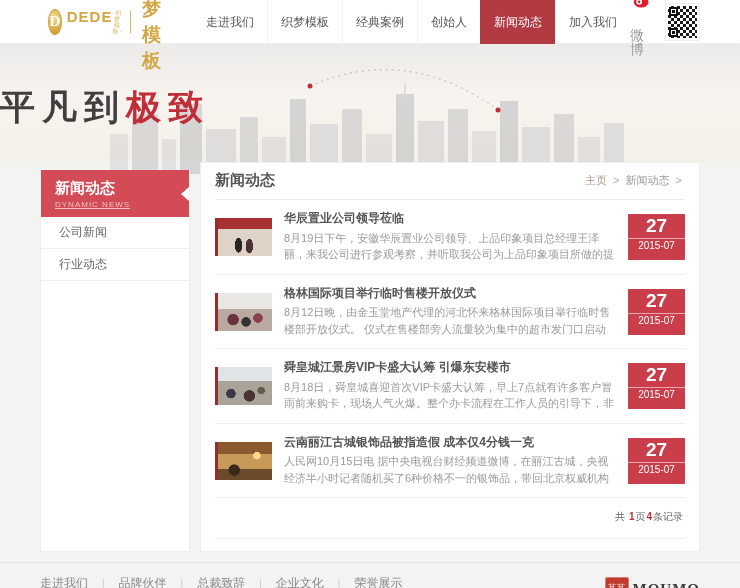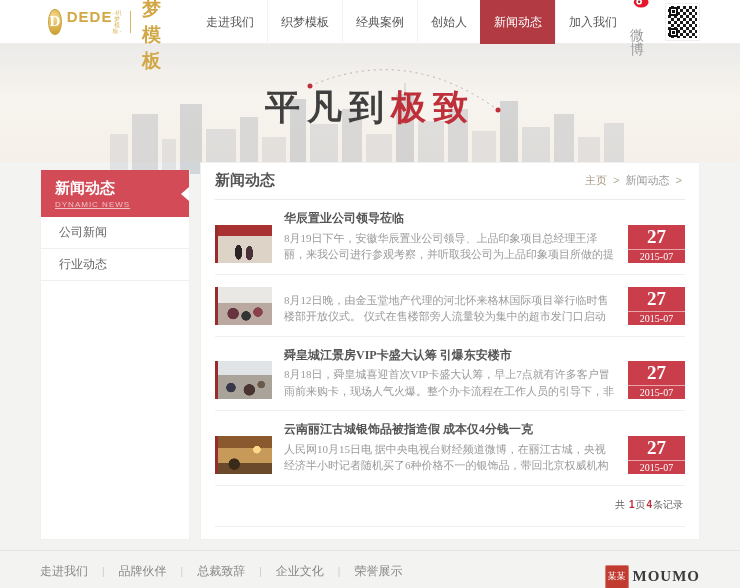--- a/index.html
+++ b/index.html
@@ -24,41 +24,41 @@
   .weibo-label { font-size:14px; color:#999; margin-top:18px; }
   .qr { width:38px; height:38px; background:#fff; border:1px solid #eee; padding:2px; position:relative; }
   .qr-pattern { width:100%; height:100%; background:repeating-conic-gradient(#1a1a1a 0 25%, #fff 0 50%); background-size:6px 6px; }
   .qr-finder { position:absolute; width:9px; height:9px; border:2px solid #111; background:#fff; }
   .qr-finder::after { content:""; position:absolute; left:1px; top:1px; width:3px; height:3px; background:#111; }
   .qr-f1 { left:3px; top:3px; } .qr-f3 { left:3px; bottom:3px; }
 
   
   .banner { height:118px; background:linear-gradient(180deg,#ecebe9 0%, #f7f3ee 45%, #f5f0e9 100%); position:relative; overflow:visible; }
   .skyline { position:absolute; left:50%; transform:translateX(-50%); bottom:-12px; width:520px; height:95px; pointer-events:none; }
-  .banner-title { position:absolute; width:100%; text-align:center; top:40px; font-size:35px; font-weight:bold; letter-spacing:7px; color:#3f3f3f; font-family:"Liberation Serif","DejaVu Serif",serif; }
+  .banner-title { position:absolute; width:100%; text-align:left; top:40px; font-size:35px; font-weight:bold; letter-spacing:7px; color:#3f3f3f; font-family:"Liberation Serif","DejaVu Serif",serif; }
   .banner-accent { color:#bf2f3a; }
   .banner-arc { position:absolute; left:calc(50% - 68px); top:14px; width:210px; height:66px; }
 
   
   .content-wrap { margin:0 40px; display:flex; gap:10px; min-height:346px; align-items:stretch; position:relative; z-index:4; }
   .sidebar { width:150px; margin-top:8px; background:#fff; border:1px solid #f0f0f0; border-top:none; display:flex; flex-direction:column; }
   .side-header { background:#d24b57; color:#fff; padding:9px 14px 8px; position:relative; }
   .side-title { font-size:15px; font-weight:bold; font-family:"Liberation Serif","DejaVu Serif",serif; }
   .side-subtitle { font-size:8px; color:rgba(255,255,255,.65); letter-spacing:1px; margin-top:2px;text-decoration:underline; }
   .side-arrow { position:absolute; right:0; top:50%; transform:translateY(-50%); width:0; height:0; border-top:7px solid transparent; border-bottom:7px solid transparent; border-right:8px solid #fff; }
   .side-item { padding:0 18px; line-height:31px; font-size:12px; color:#666; border-bottom:1px solid #efefef; cursor:pointer; }
   .main-panel { flex:1; background:#fff; border:1px solid #f0f0f0; padding:0 14px 12px; display:flex; flex-direction:column; }
   .panel-head { display:flex; justify-content:space-between; align-items:flex-end; padding:8px 0 9px; border-bottom:1px solid #ebebeb; }
   .panel-title { font-size:15px; color:#555; }
   .breadcrumb { font-size:11px; color:#999; align-self:flex-start; margin-top:2px;text-align:right; }
   .crumb-home { color:#a89880; cursor:pointer; }
   .crumb-sep { margin:0 3px; color:#b5ab9d; }
   .crumb-current { color:#999; }
 
-  .news-item { display:flex; align-items:flex-end; padding:11px 0; border-bottom:1px solid #efefef; cursor:pointer;font-family:Liberation Serif, serif; }
+  .news-item { display:flex; align-items:center; padding:11px 0; border-bottom:1px solid #efefef; cursor:pointer; }
   .news-thumb-wrap { border-left:3px solid #962c2c; flex:0 0 57px; height:38px; margin-top:1px; }
   .news-thumb { width:100%; height:100%; background:#cbbfae; }
   #news-list .news-item:nth-child(1) .news-thumb { background:
       radial-gradient(ellipse 6px 12px at 38% 72%, #2a2424 60%, transparent 62%),
       radial-gradient(ellipse 6px 12px at 58% 74%, #4a3038 60%, transparent 62%),
       linear-gradient(180deg,#a83232 0 30%, #ddd3c6 30% 100%); }
   #news-list .news-item:nth-child(2) .news-thumb { background:
       radial-gradient(circle 6px at 28% 70%, #6a3340 90%, transparent),
       radial-gradient(circle 5px at 52% 76%, #333 90%, transparent),
       radial-gradient(circle 5px at 74% 66%, #88404a 90%, transparent),
@@ -68,21 +68,21 @@
       radial-gradient(circle 6px at 58% 76%, #4a3333 90%, transparent),
       radial-gradient(circle 4px at 80% 62%, #6a5a4a 90%, transparent),
       linear-gradient(180deg,#e0e4e7 0 38%, #a9a399 38% 100%); }
   #news-list .news-item:nth-child(4) .news-thumb { background:
       radial-gradient(circle 4px at 72% 36%, #ffd98a 90%, transparent),
       radial-gradient(circle 6px at 30% 74%, #3a2a1a 90%, transparent),
       linear-gradient(180deg,#8a5a2e 0 32%, #c89a5a 32% 72%, #6a4a2a 72% 100%); }
   .news-text { flex:1; padding:0 12px; min-width:0; }
   .news-title { font-size:12px; font-weight:bold; color:#555; line-height:1.3; }
   .news-desc { font-size:11px; color:#9a9a9a; line-height:1.5; margin-top:3px; height:33px; overflow:hidden; }
-  .date-badge { flex:0 0 57px; height:38px; background:#ca3e4b; color:#fff; text-align:center; margin-top:1px; }
+  .date-badge { flex:0 0 57px; height:46px; background:#ca3e4b; color:#fff; text-align:center; margin-top:1px; }
   .date-day { font-size:19px; font-weight:bold; line-height:24px; border-bottom:1px solid rgba(255,255,255,.55); }
   .date-month { font-size:10px; line-height:13px; }
 
   .pagination { text-align:right; font-size:10px; color:#666; padding:12px 2px 14px; border-bottom:1px solid #efefef; }
   .pg-num { color:#c0303c; font-weight:bold; margin:0 1px; }
 
   
   .site-footer { margin-top:10px; border-top:1px solid #e4e4e2; padding:12px 40px 0; position:relative; }
   .footer-links { display:flex; align-items:center; font-size:12px; color:#888; }
   .footer-link { cursor:pointer; color:#888; }
@@ -213,20 +213,21 @@
           <div class="date-day">27</div>
           <div class="date-month">2015-07</div>
         </div>
       </div>
 
       <div class="news-item">
         <div class="news-thumb-wrap">
           <div class="news-thumb"></div>
         </div>
         <div class="news-text">
+          <div class="news-title">格林国际项目举行临时售楼开放仪式</div>
           <div class="news-desc">8月12日晚，由金玉堂地产代理的河北怀来格林国际项目举行临时售楼部开放仪式。 仪式在售楼部旁人流量较为集中的超市发门口启动 ...</div>
         </div>
         <div class="date-badge">
           <div class="date-day">27</div>
           <div class="date-month">2015-07</div>
         </div>
       </div>
 
       <div class="news-item">
         <div class="news-thumb-wrap">

